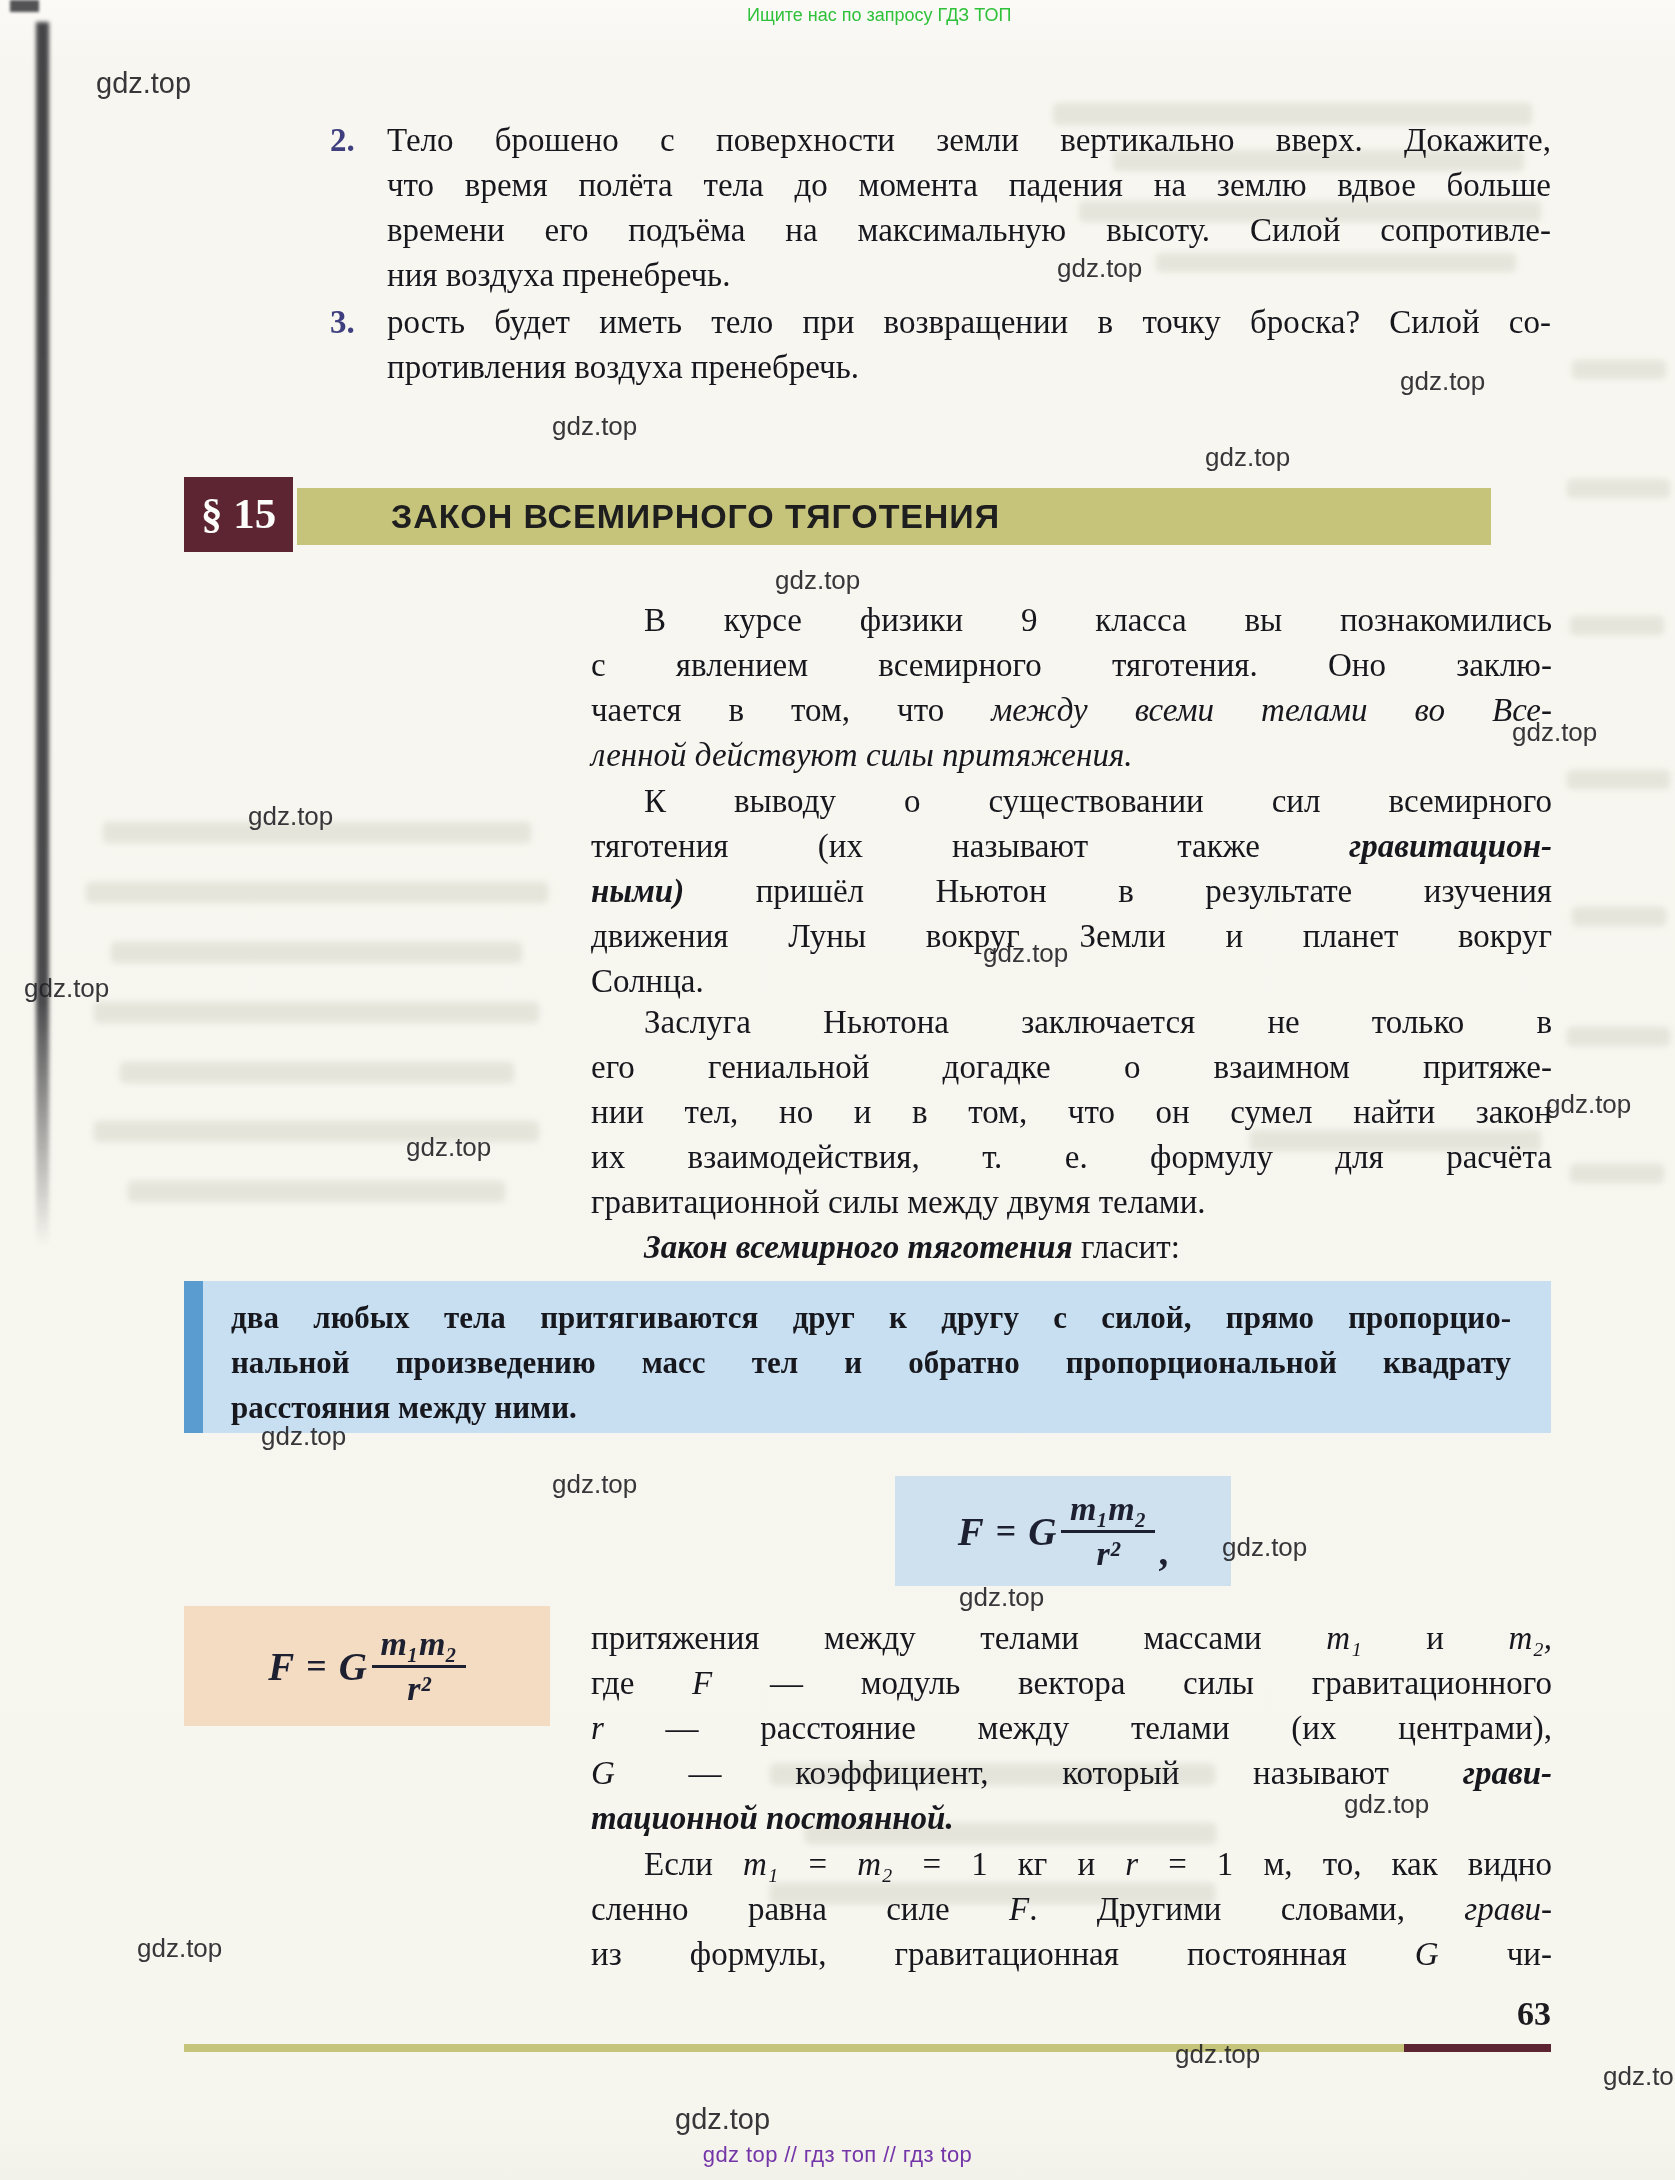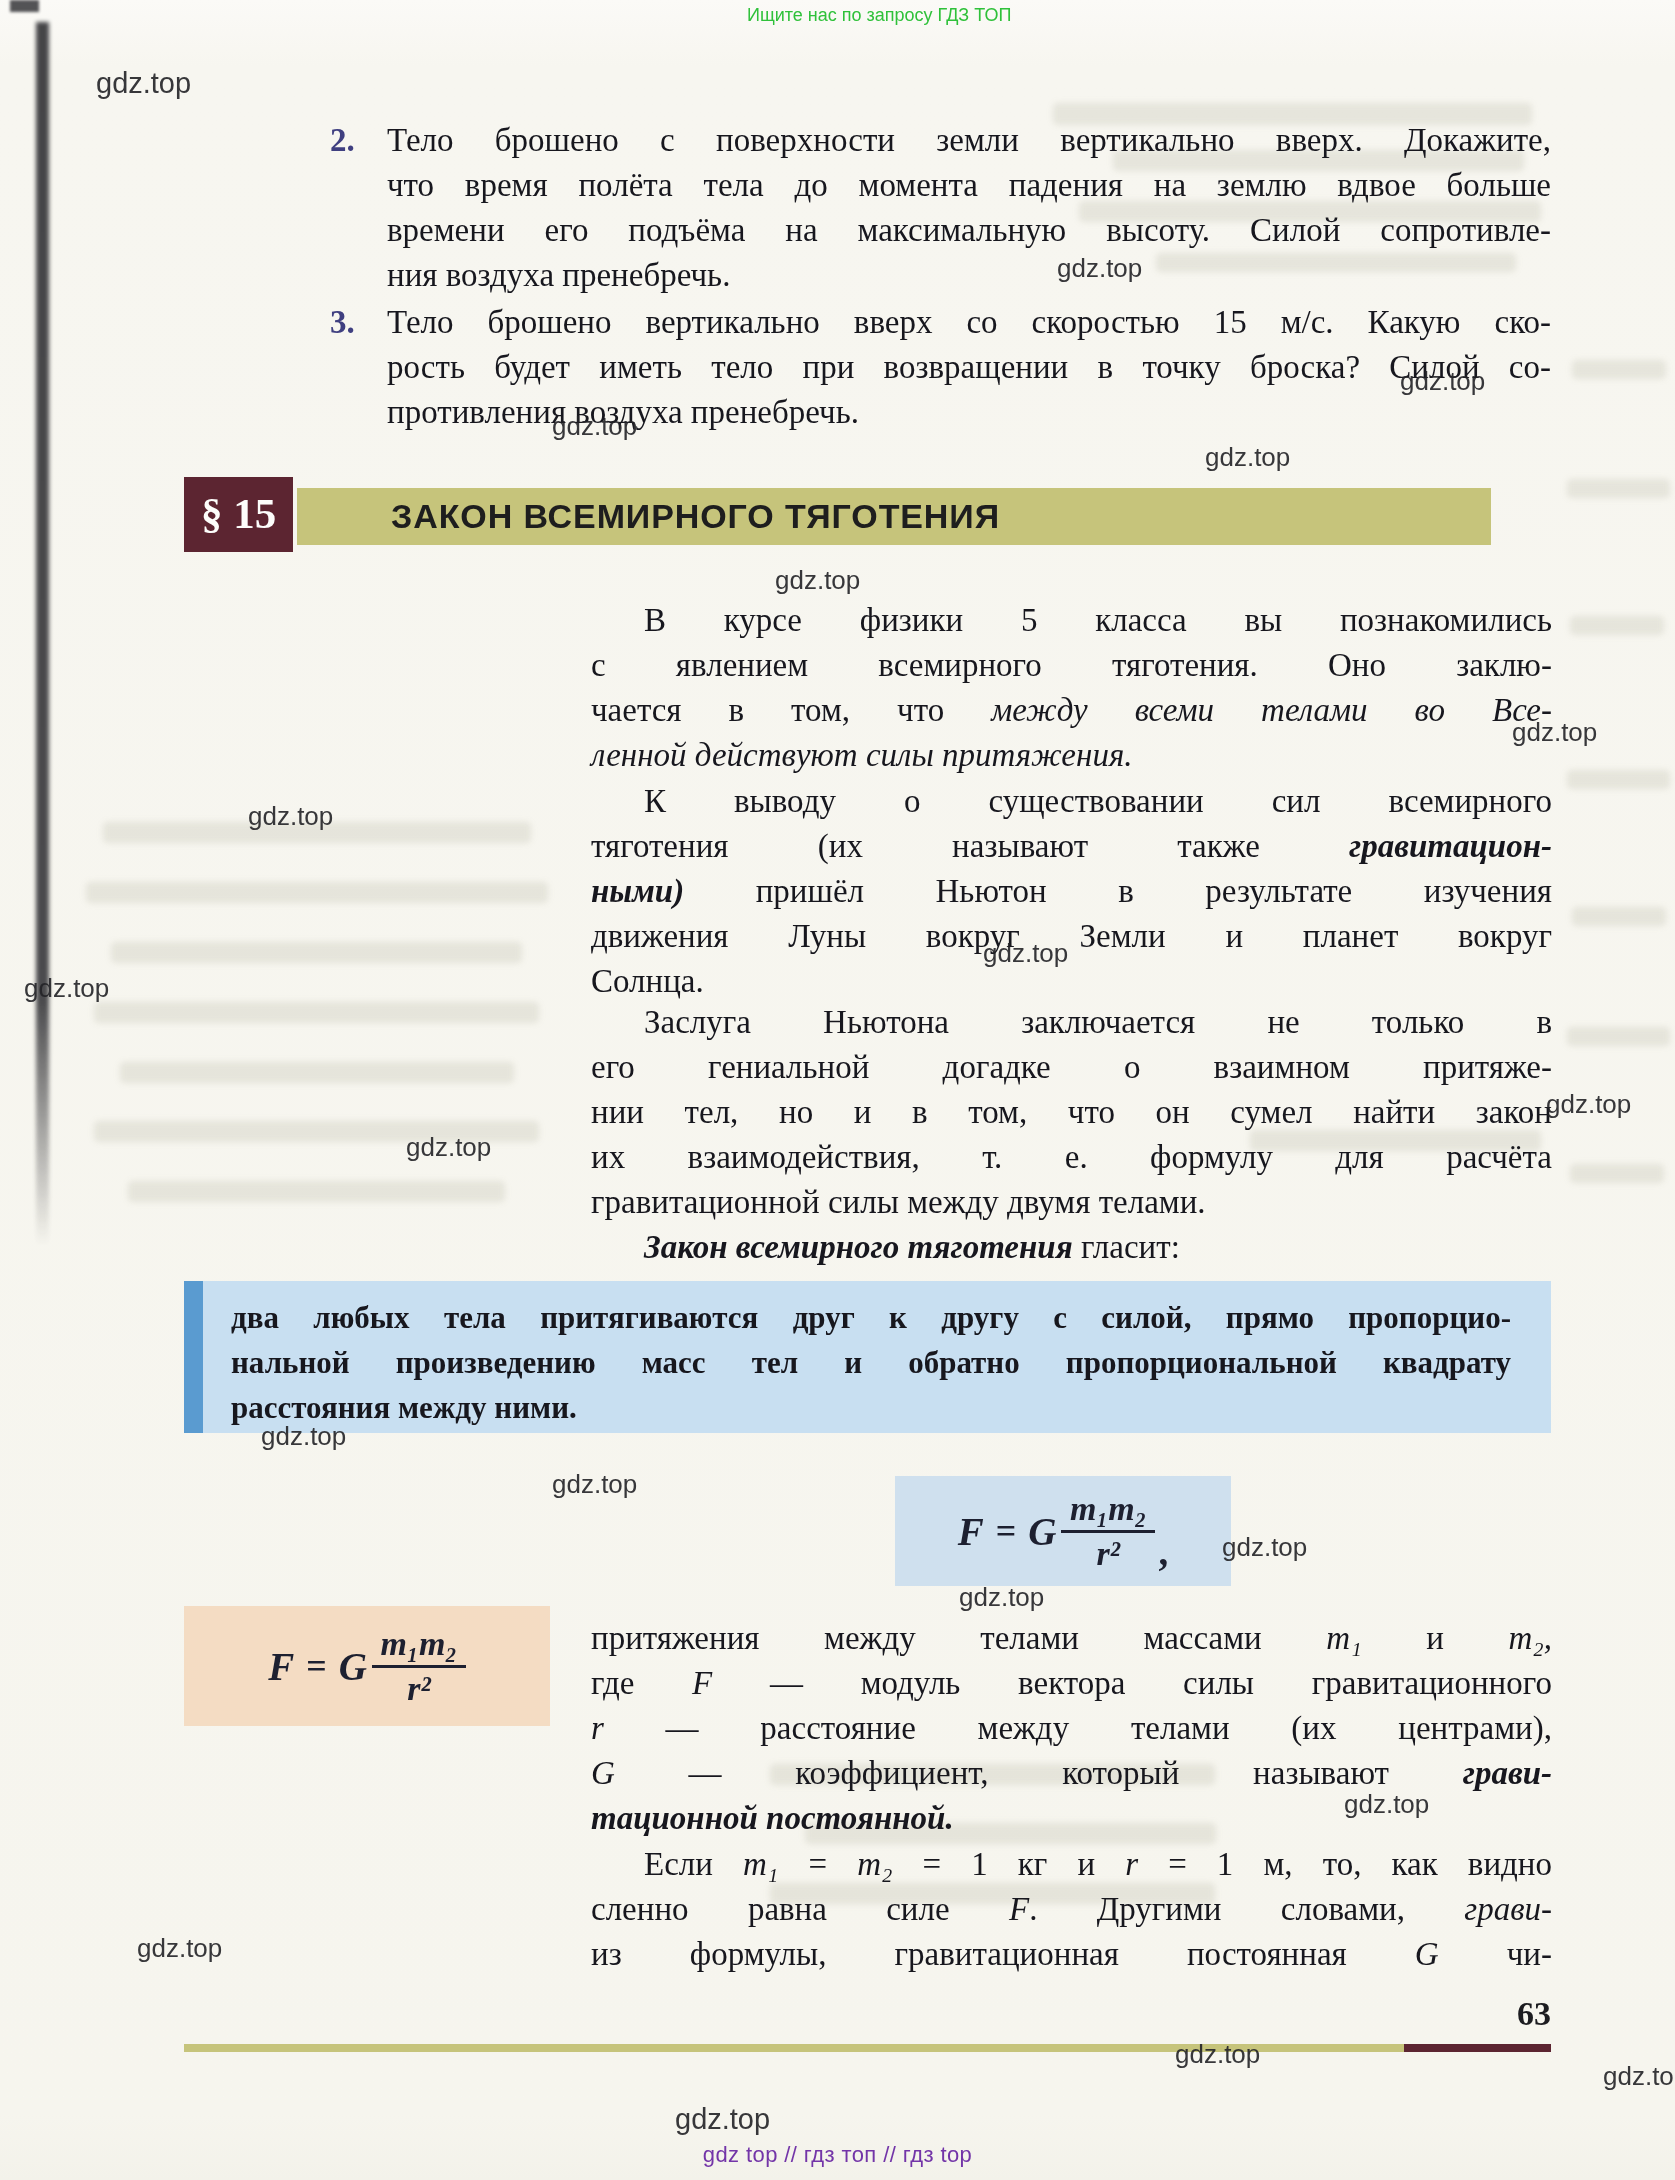--- a/index.html
+++ b/index.html
@@ -113,35 +113,34 @@
         <div class="tline just"><span class="s-r">Тело брошено с поверхности земли вертикально вверх. Докажите,</span></div>
         <div class="tline just"><span class="s-r">что время полёта тела до момента падения на землю вдвое больше</span></div>
         <div class="tline just"><span class="s-r">времени его подъёма на максимальную высоту. Силой сопротивле-</span></div>
         <div class="tline"><span class="s-r">ния воздуха пренебречь.</span></div>
       </div>
   </div>
 
   <div class="problem problem-3">
     <span class="pnum">3.</span>
     <div class="plines">
-        <div class="tline just"><span class="s-r">Тело брошено вертикально вверх со скоростью 15 м/с. Какую ско-</span></div>
         <div class="tline just"><span class="s-r">рость будет иметь тело при возвращении в точку броска? Силой со-</span></div>
         <div class="tline"><span class="s-r">противления воздуха пренебречь.</span></div>
       </div>
   </div>
 
   <div class="section-header">
     <div class="badge">§ 15</div>
     <div class="bar">
       <span>ЗАКОН ВСЕМИРНОГО ТЯГОТЕНИЯ</span>
     </div>
   </div>
 
   <div class="tblock para p1">
-      <div class="tline just ind"><span class="s-r">В курсе физики 5 класса вы познакомились</span></div>
+      <div class="tline just ind"><span class="s-r">В курсе физики 9 класса вы познакомились</span></div>
       <div class="tline just"><span class="s-r">с явлением всемирного тяготения. Оно заклю-</span></div>
       <div class="tline just"><span class="s-r">чается в том, что </span><span class="s-i">между всеми телами во Все-</span></div>
       <div class="tline"><span class="s-i">ленной действуют силы притяжения.</span></div>
     </div>
   <div class="tblock para p2">
       <div class="tline just ind"><span class="s-r">К выводу о существовании сил всемирного</span></div>
       <div class="tline just"><span class="s-r">тяготения (их называют также </span><span class="s-bi">гравитацион-</span></div>
       <div class="tline just"><span class="s-bi">ными)</span><span class="s-r"> пришёл Ньютон в результате изучения</span></div>
       <div class="tline just"><span class="s-r">движения Луны вокруг Земли и планет вокруг</span></div>
       <div class="tline"><span class="s-r">Солнца.</span></div>

